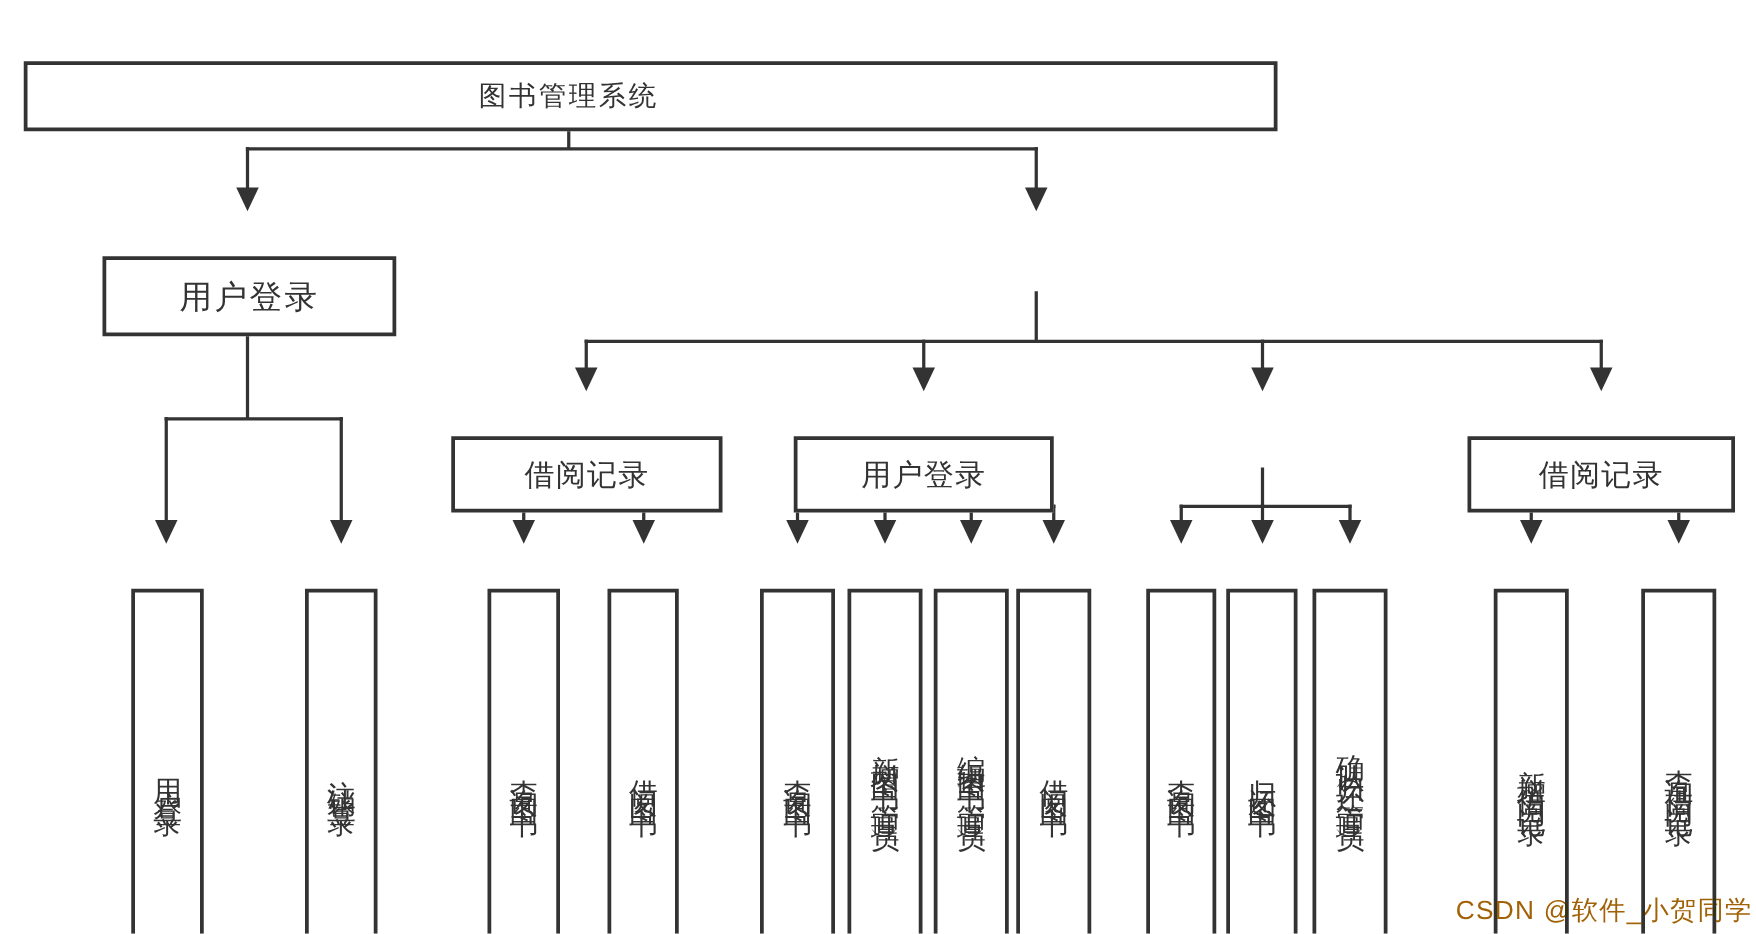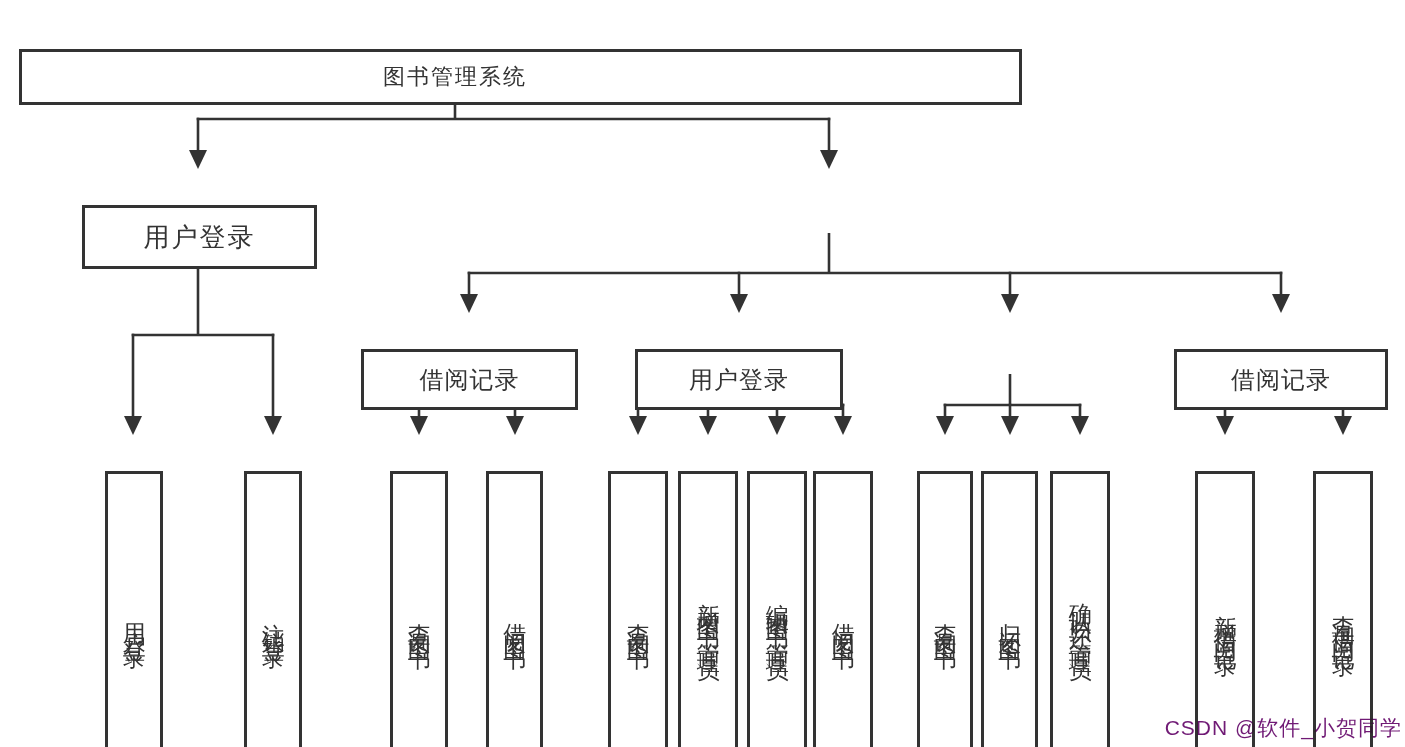--- a/index.html
+++ b/index.html
@@ -16,21 +16,21 @@
   }
   .h-node span{letter-spacing:2px;white-space:nowrap;}
   .f-root span{font-size:22px;}
   .f-l2 span{font-size:26px;}
   .f-l3 span{font-size:24px;letter-spacing:1px;}
   .v-node span{
     writing-mode:vertical-rl;text-orientation:mixed;
     font-size:23px;letter-spacing:8px;line-height:1.1;white-space:nowrap;
   }
   .watermark{
-    position:absolute;right:3px;bottom:5px;font-size:21px;color:#701a75;
+    position:absolute;right:3px;bottom:5px;font-size:21px;color:#a16207;
     letter-spacing:1px;white-space:nowrap;mix-blend-mode:darken;
   }
 </style>
 </head>
 <body>
 
 <div class="canvas">
 
   <svg class="connectors" viewBox="0 0 1405 747" xmlns="http://www.w3.org/2000/svg">
     <g>

